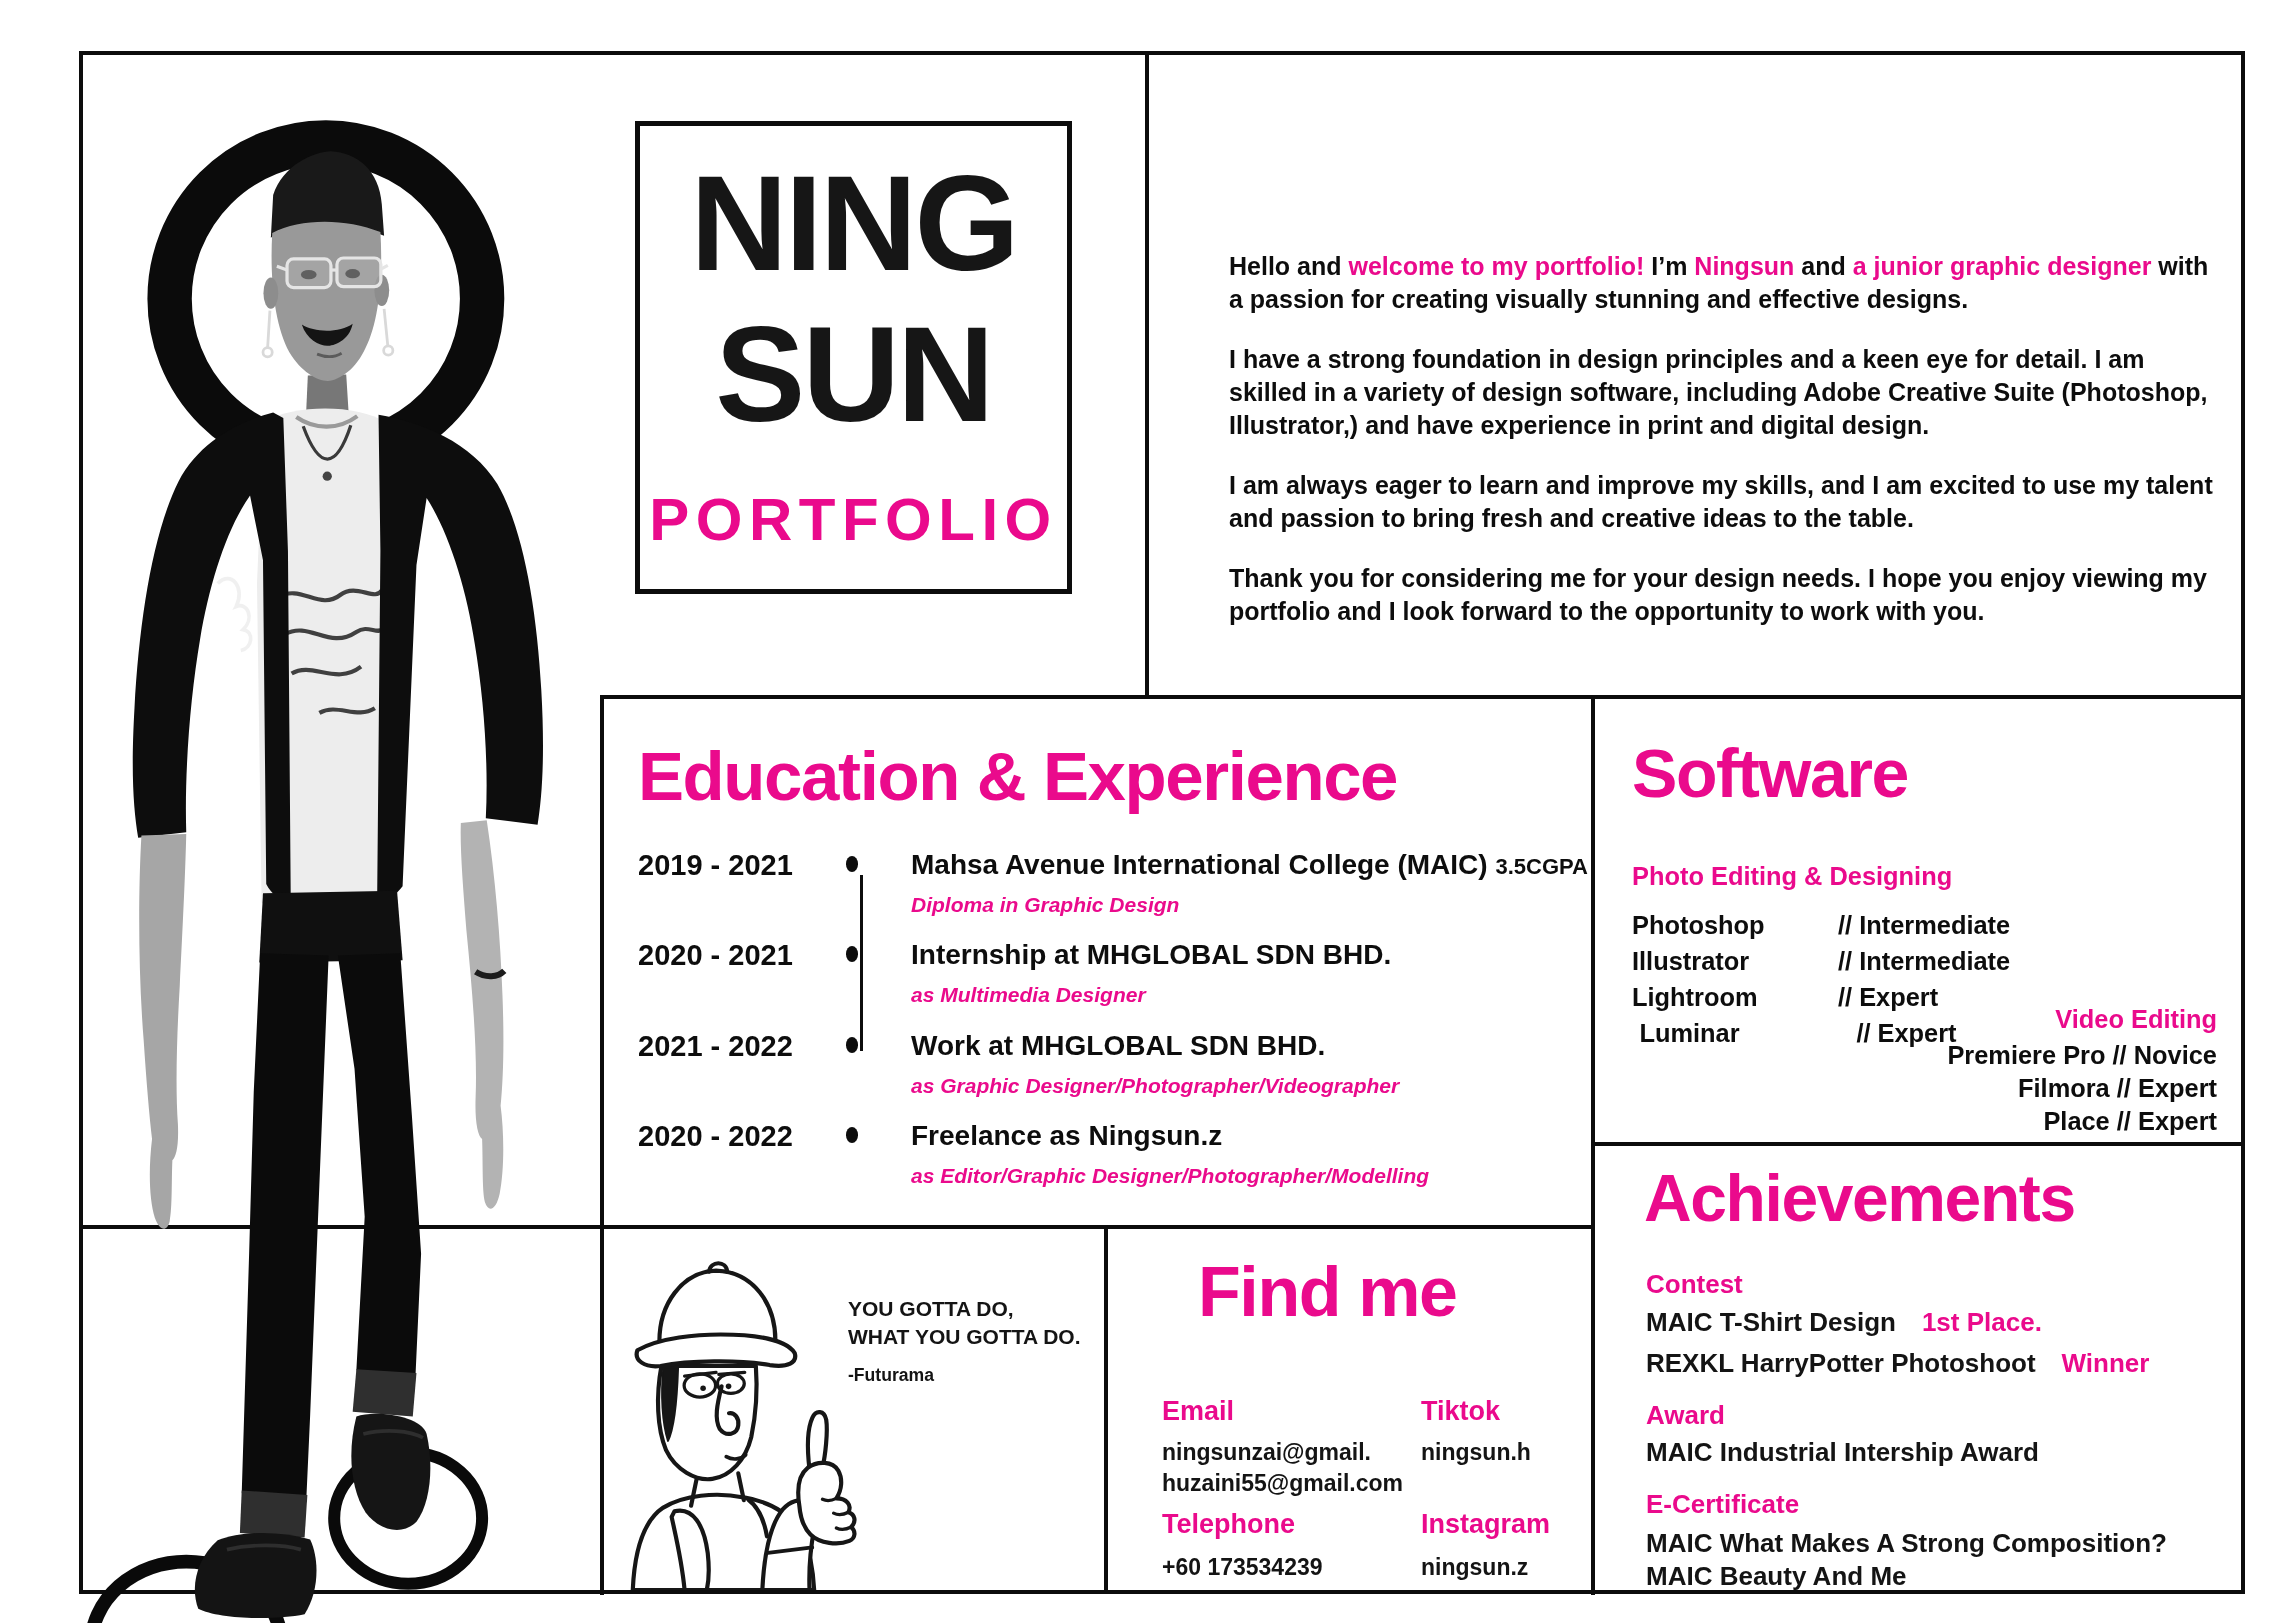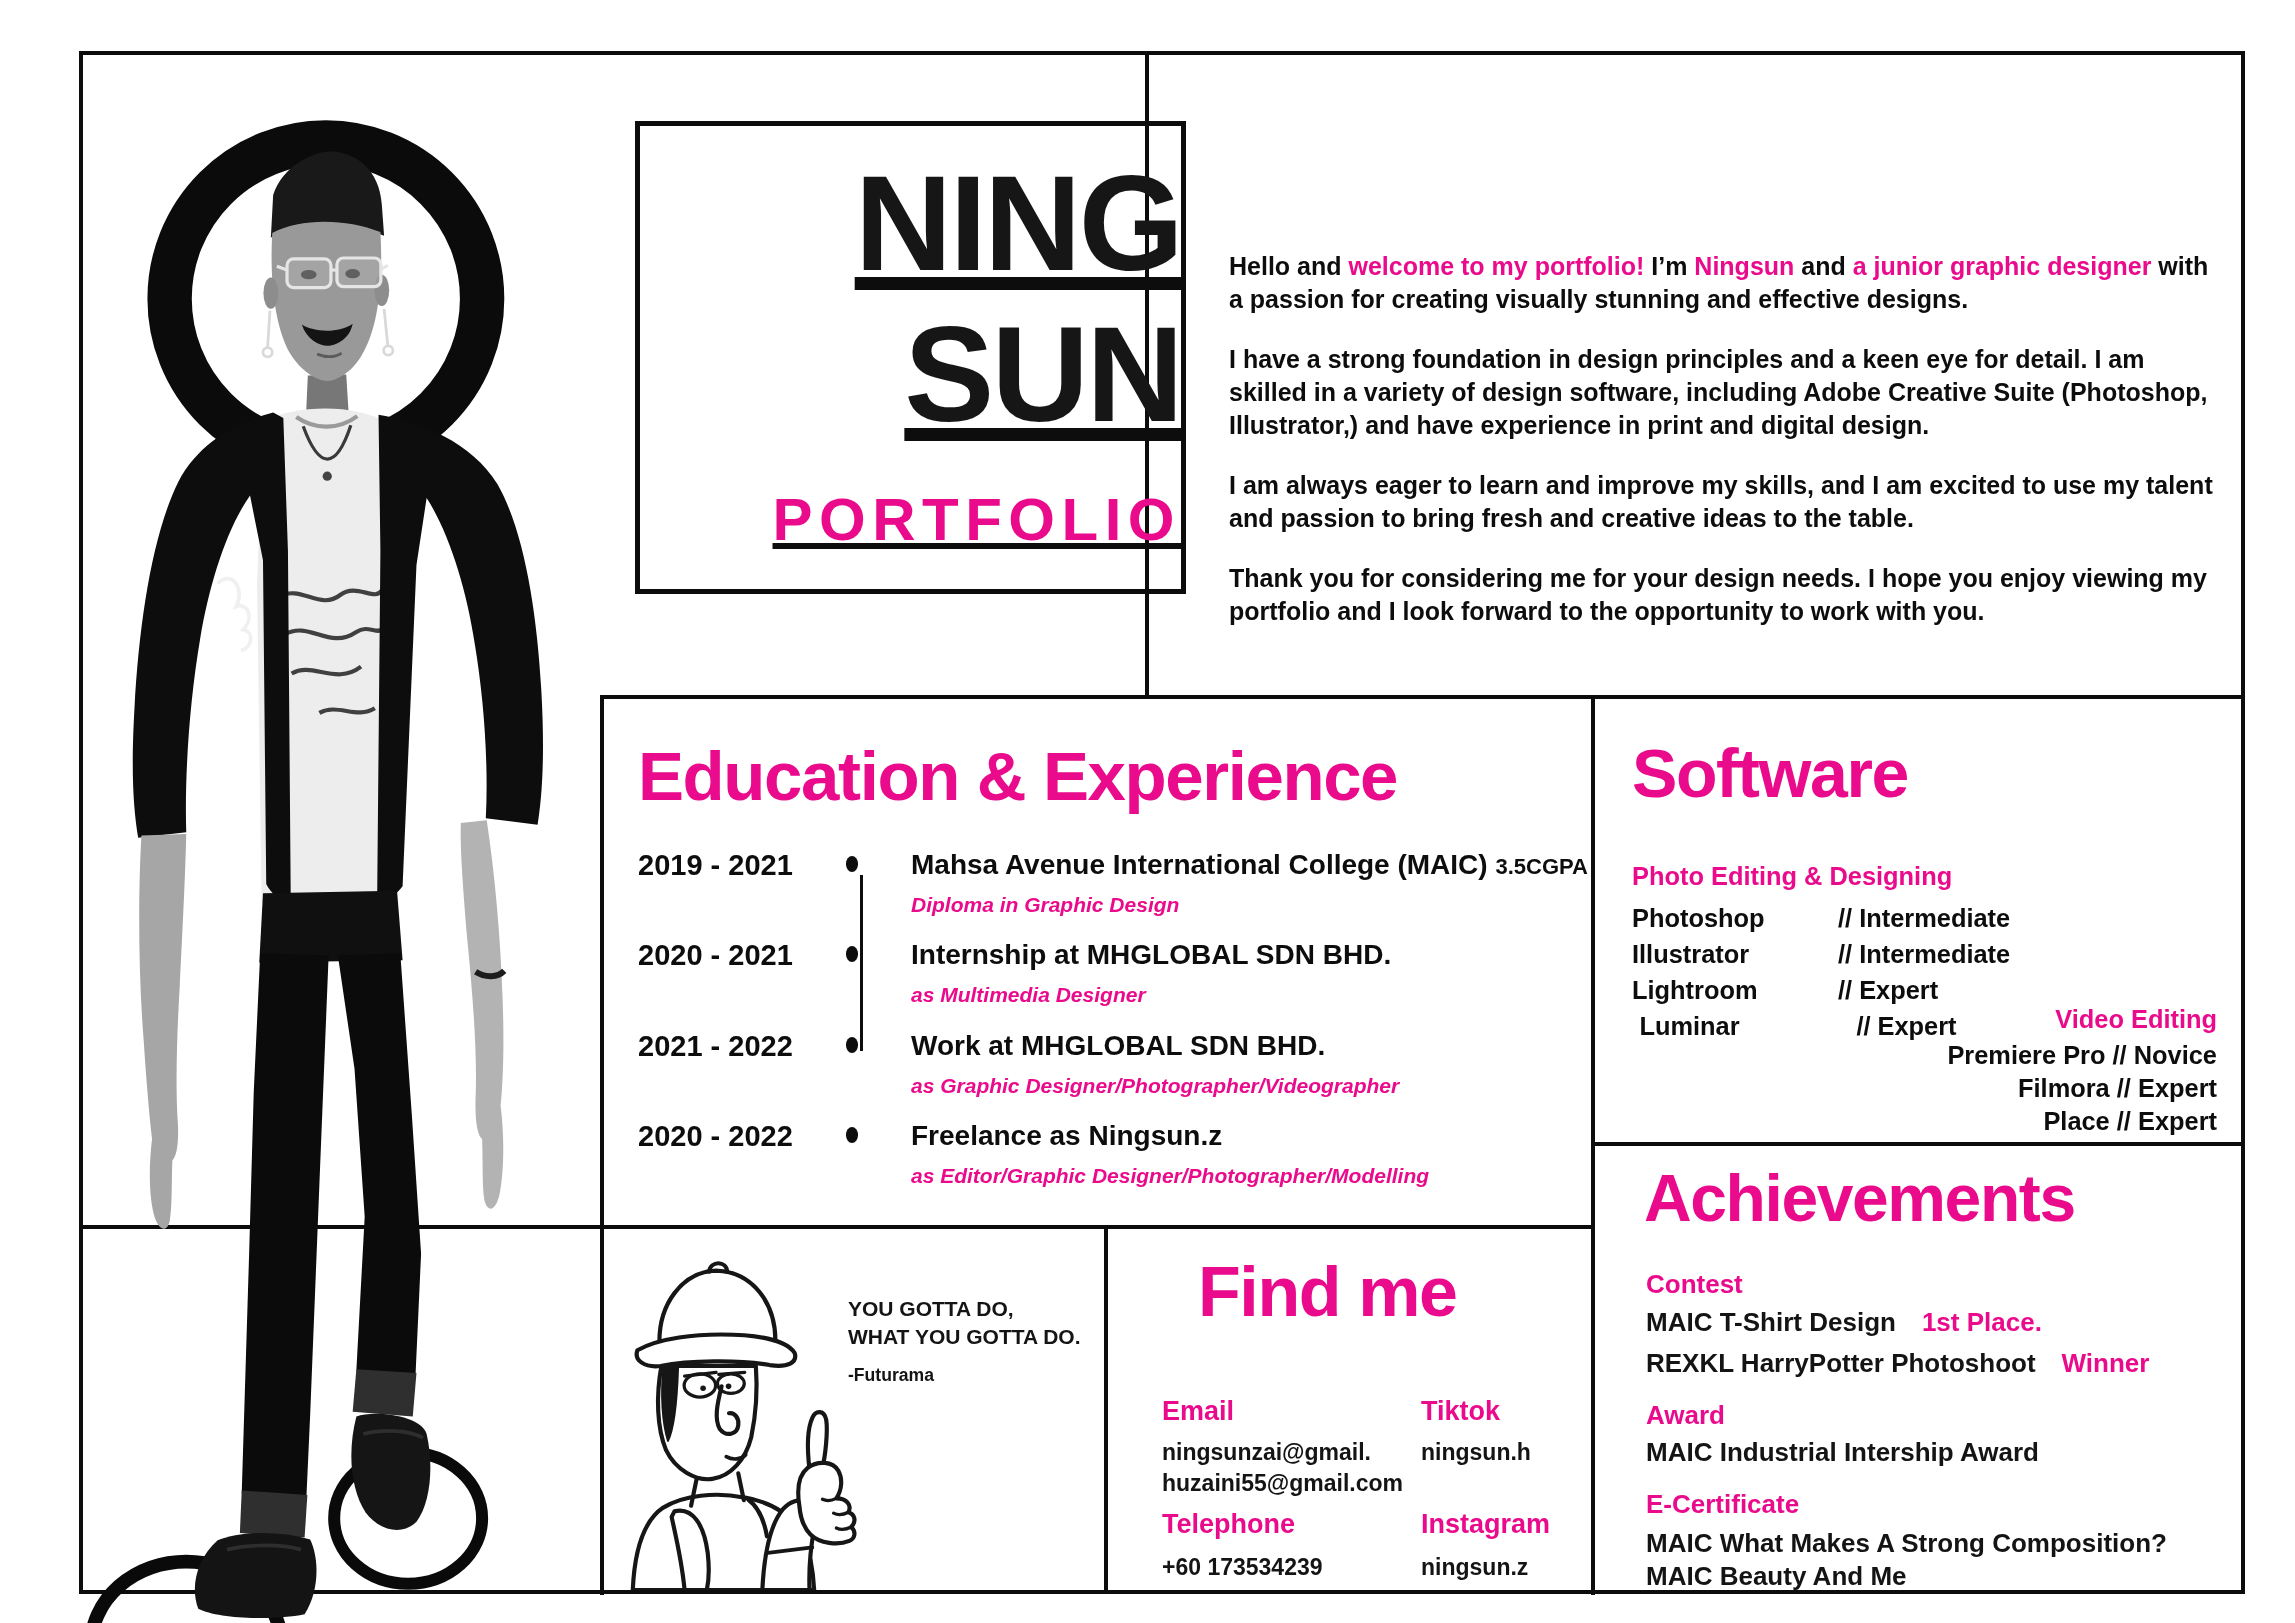--- a/index.html
+++ b/index.html
@@ -3,21 +3,21 @@
 <meta charset="utf-8">
 <style>
   html,body{margin:0;padding:0;background:#ffffff;}
   body{font-family:"Liberation Sans", sans-serif;color:#0d0d0d;}
   .page{position:relative;width:2295px;height:1623px;background:#ffffff;overflow:hidden;}
   .line{position:absolute;background:#0c0c0c;z-index:1;}
   .frame{position:absolute;left:79px;top:51px;width:2166px;height:1543px;border:4.2px solid #0c0c0c;box-sizing:border-box;z-index:1;}
   .abs{position:absolute;z-index:2;}
   .nowrap{white-space:nowrap;}
   
-  .brandbox{position:absolute;left:635px;top:121px;width:551px;height:473px;border:5.1px solid #0c0c0c;box-sizing:border-box;z-index:2;text-align:right;text-decoration:underline;}
+  .brandbox{position:absolute;left:635px;top:121px;width:437px;height:473px;border:5.1px solid #0c0c0c;box-sizing:border-box;z-index:2;text-align:center;}
   .brand-line{font-size:135px;font-weight:900;letter-spacing:-2.8px;line-height:1;color:#161616;}
   .brand-n1{margin-top:30px;}
   .brand-n2{margin-top:15.7px;}
   .brand-sub{margin-top:43px;font-size:60px;font-weight:800;letter-spacing:6.5px;color:#EA0A8C;}
   
   .profile-title{position:absolute;left:1225px;top:119px;font-size:73px;font-weight:800;letter-spacing:-1.4px;color:#EA0A8C;z-index:2;}
   .profile-body{position:absolute;left:1229px;top:250px;width:995px;font-size:25px;font-weight:700;line-height:33px;z-index:2;}
   .profile-body p{margin:0 0 27px 0;}
   .hl{color:#EA0A8C;}
   
@@ -25,21 +25,21 @@
   .entry{position:absolute;left:638px;width:958px;z-index:2;}
   .entry .years{position:absolute;left:0;top:0;font-size:29px;font-weight:700;}
   .entry .dot{position:absolute;left:208px;top:7.4px;width:12px;height:15.7px;background:#0d0d0d;border-radius:50%;}
   .entry .etitle{position:absolute;left:273px;top:0;font-size:28px;font-weight:700;}
   .entry .esuffix{font-size:22px;font-weight:700;}
   .entry .esub{position:absolute;left:273px;top:44px;font-size:21px;font-weight:600;color:#EA0A8C;font-style:italic;}
   .timeline{position:absolute;left:860px;top:875px;width:3.2px;height:176px;background:#0d0d0d;z-index:2;}
   
   .sw-title{position:absolute;left:1632px;top:734px;font-size:68px;font-weight:800;letter-spacing:-1.4px;color:#EA0A8C;z-index:2;}
   .sw-left{position:absolute;left:1632px;top:862px;z-index:2;}
-  .sw-left .sw-head{font-size:25.4px;font-weight:800;color:#EA0A8C;margin-bottom:9px;}
+  .sw-left .sw-head{font-size:25.4px;font-weight:800;color:#EA0A8C;margin-bottom:16px;}
   .sw-row{font-size:25.4px;font-weight:700;line-height:36px;white-space:nowrap;}
   .sw-row .sw-name{display:inline-block;width:206px;}
   .sw-right{position:absolute;left:1712px;top:1005px;width:505px;text-align:right;z-index:2;}
   .sw-right .sw-head{font-size:25.4px;font-weight:800;color:#EA0A8C;margin-bottom:4.6px;}
   .sw-right .sw-row{line-height:33px;}
   
   .ach-title{position:absolute;left:1644px;top:1160px;font-size:66px;font-weight:800;letter-spacing:-1.4px;color:#EA0A8C;z-index:2;}
   .ach-body{position:absolute;left:1646px;top:1269px;z-index:2;}
   .ach-head{font-size:26px;font-weight:800;color:#EA0A8C;}
   .ach-item{font-size:26px;font-weight:600;color:#141414;white-space:nowrap;}

